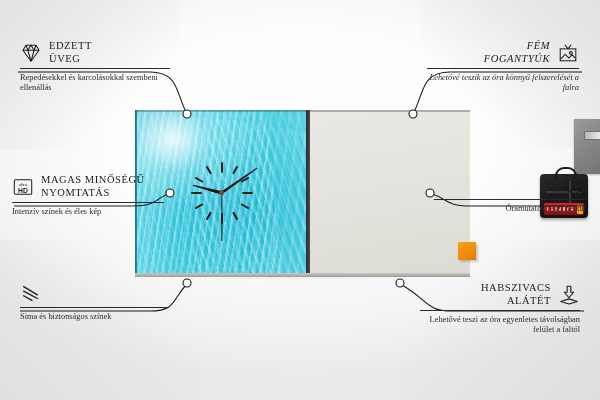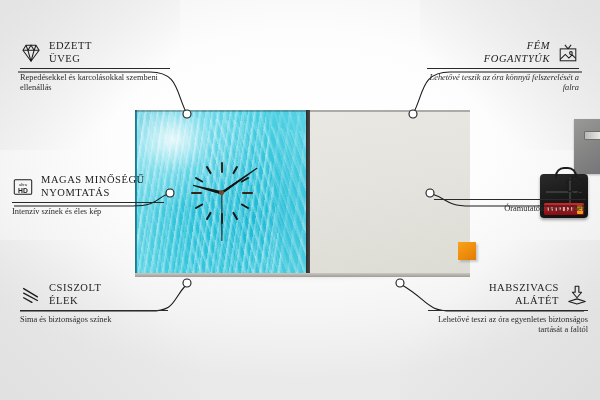--- a/index.html
+++ b/index.html
@@ -116,21 +116,21 @@
   .right .co-title{text-align:right;}
   .right .co-desc{text-align:right;}
   .ico{width:22px;height:22px;flex:0 0 22px;display:block;}
   .ico svg{display:block;width:22px;height:22px;}
 
   #c-glass{left:20px;top:40px;width:150px;}
   #c-print{left:12px;top:174px;width:152px;}
   #c-edges{left:20px;top:282px;width:148px;}
   #c-handles{right:21px;top:40px;width:152px;font-style:italic;}
   #c-mech{right:14px;top:174px;width:152px;}
-  #c-foam{right:12px;top:282px;width:160px;}
+  #c-foam{right:20px;top:282px;width:160px;}
 
   #wires{position:absolute;left:0;top:0;width:600px;height:400px;pointer-events:none;}
   #wires path{fill:none;stroke:#1b1b1b;stroke-width:1.1;}
   #wires circle{fill:#ffffff;stroke:#1b1b1b;stroke-width:1.1;}
 </style>
 </head>
 <body>
 
 <div id="stage">
 
@@ -276,24 +276,20 @@
     <div class="co-head">
       <span class="ico">
         <svg viewBox="0 0 24 24">
             <g stroke="#1c1c1c" stroke-width="1.5" stroke-linecap="round">
           <path d="M4 5 L19 14"></path>
               <path d="M4 10 L19 18"></path>
               <path d="M4 15 L13 20"></path>
         </g>
           </svg>
       </span>
-      <span class="co-title">
-        <span>CSISZOLT</span><br>
-        <span>ÉLEK</span>
-      </span>
     </div>
     <div class="co-rule"></div>
     <div class="co-desc">Sima és biztonságos színek</div>
   </div>
 
   <div class="callout right" id="c-handles">
     <div class="co-head">
       <span class="co-title">
         <span>FÉM</span><br>
         <span>FOGANTYÚK</span>
@@ -319,35 +315,35 @@
       <span class="ico">
         <svg viewBox="0 0 24 24">
             <g fill="none" stroke="#1c1c1c" stroke-width="1.3" stroke-linejoin="round">
           <path d="M9.6 3.2 h4.8 l.5 2.2 1.9 1.1 2.2-.7 2.4 4.2-1.7 1.5v2.2l1.7 1.5-2.4 4.2-2.2-.7-1.9 1.1-.5 2.2H9.6l-.5-2.2-1.9-1.1-2.2.7-2.4-4.2 1.7-1.5v-2.2L2.6 10l2.4-4.2 2.2.7 1.9-1.1z"></path>
           <circle cx="12" cy="12" r="3.3"></circle>
         </g>
           </svg>
       </span>
     </div>
     <div class="co-rule"></div>
-    <div class="co-desc">Óramutatók hang színek</div>
+    <div class="co-desc">Óramutatók teszi nélkül</div>
   </div>
 
   <div class="callout right" id="c-foam">
     <div class="co-head">
       <span class="co-title">
         <span>HABSZIVACS</span><br>
         <span>ALÁTÉT</span>
       </span>
       <span class="ico">
         <svg viewBox="0 0 24 24">
             <g fill="none" stroke="#1c1c1c" stroke-width="1.2" stroke-linejoin="round">
           <path d="M10 2.5 h4 v6.5 h3 L12 15 L7 9 h3 z"></path>
           <path d="M12 16.2 L3 19 L12 21.8 L21 19 Z"></path>
         </g>
           </svg>
       </span>
     </div>
     <div class="co-rule"></div>
-    <div class="co-desc">Lehetővé teszi az óra egyenletes biztonságos tartását a faltól</div>
+    <div class="co-desc">Lehetővé teszi az óra egyenletes távolságban felület a faltól</div>
   </div>
 
 </div>
 
 </body></html>

